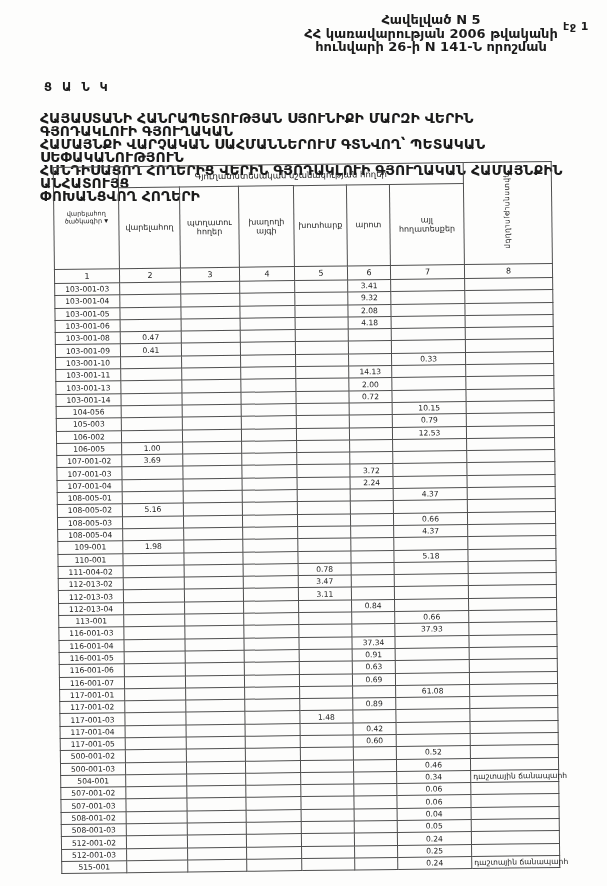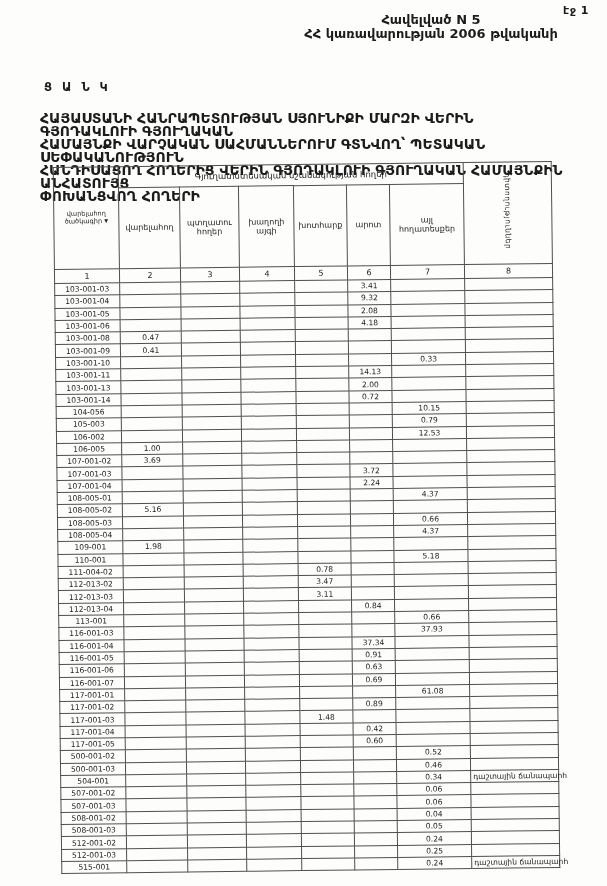--- a/index.html
+++ b/index.html
@@ -7,21 +7,21 @@
     width:607px;height:886px;
     background:#e9e9e9;
     font-family:"DejaVu Sans", sans-serif;
     -webkit-font-smoothing:none;
   }
   .page{
     position:relative;width:607px;height:886px;
     background:#fdfdfc;color:#1c1c1c;overflow:hidden;
   }
   .page-label{
-    position:absolute;top:4px;right:18px;
+    position:absolute;top:20px;right:18px;
     font-size:11px;font-weight:bold;letter-spacing:.5px;padding-left:48px;
   }
   .appendix-header{
     position:absolute;top:13px;left:300px;width:262px;
     text-align:center;font-size:13px;font-weight:bold;line-height:13.5px;
   }
   .doc-title{
     position:absolute;top:80px;left:44px;width:520px;
     text-align:left;font-size:11.5px;font-weight:bold;letter-spacing:3px;
   }
@@ -65,20 +65,21 @@
 </head>
 <body>
 
 <div class="page">
 
   <div class="page-label">էջ 1</div>
 
   <div class="appendix-header">
     <div>Հավելված N 5</div>
     <div>ՀՀ կառավարության 2006 թվականի</div>
+    <div>հունվարի 26-ի N 141-Ն որոշման</div>
   </div>
 
   <div class="doc-title">Ց Ա Ն Կ</div>
 
   <div class="doc-subtitle">
     <div>ՀԱՅԱՍՏԱՆԻ ՀԱՆՐԱՊԵՏՈՒԹՅԱՆ ՍՅՈՒՆԻՔԻ ՄԱՐԶԻ ՎԵՐԻՆ ԳՅՈԴԱԿԼՈՒԻ ԳՅՈՒՂԱԿԱՆ</div>
     <div>ՀԱՄԱՅՆՔԻ ՎԱՐՉԱԿԱՆ ՍԱՀՄԱՆՆԵՐՈՒՄ ԳՏՆՎՈՂ՝ ՊԵՏԱԿԱՆ ՍԵՓԱԿԱՆՈՒԹՅՈՒՆ</div>
     <div>ՀԱՆԴԻՍԱՑՈՂ ՀՈՂԵՐԻՑ ՎԵՐԻՆ ԳՅՈԴԱԿԼՈՒԻ ԳՅՈՒՂԱԿԱՆ ՀԱՄԱՅՆՔԻՆ ԱՆՀԱՏՈՒՅՑ</div>
     <div>ՓՈԽԱՆՑՎՈՂ ՀՈՂԵՐԻ</div>
   </div>

